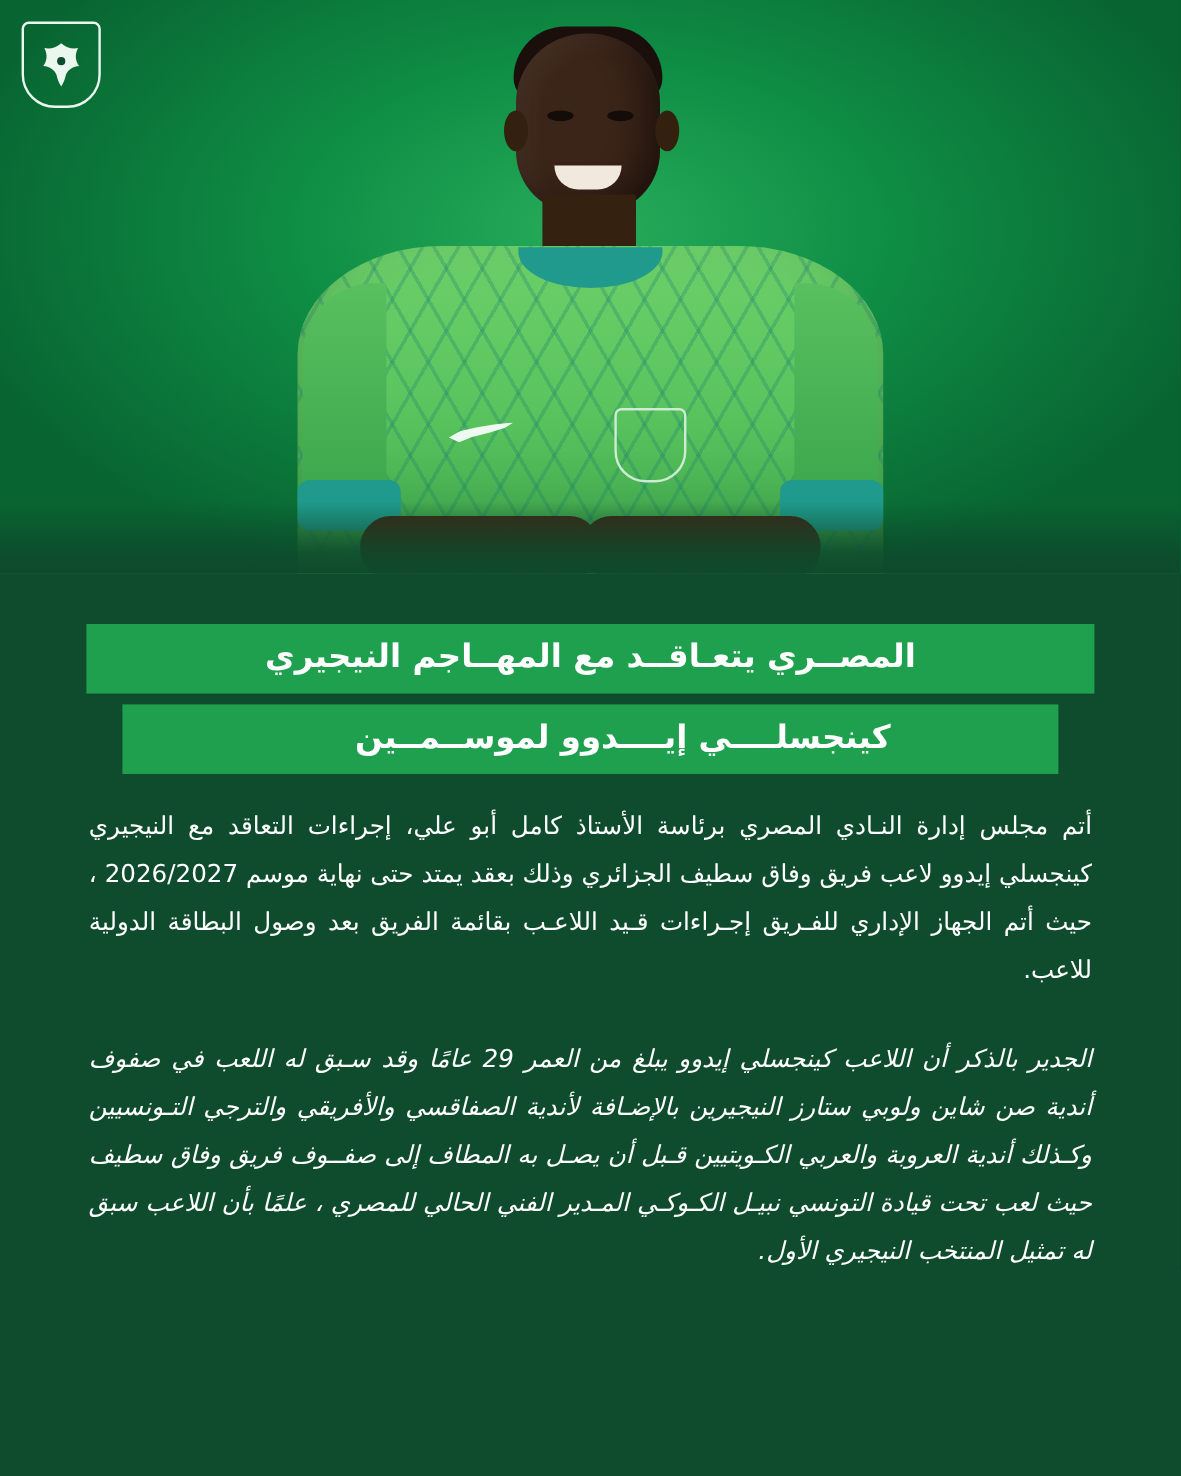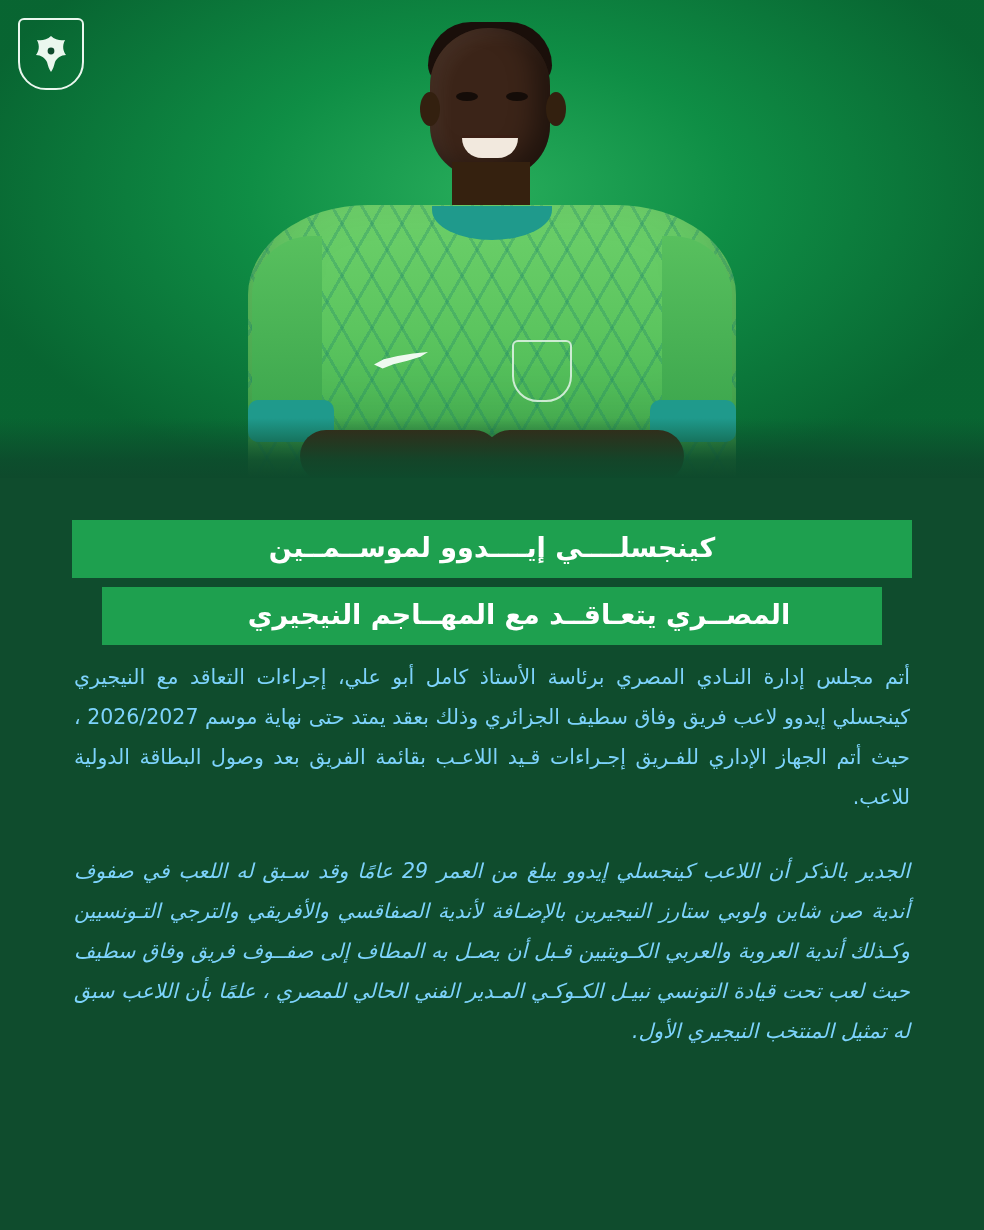--- a/index.html
+++ b/index.html
@@ -193,24 +193,24 @@
   }
   .headline-line + .headline-line {
     margin-top: 9px;
     width: 780px;
     margin-right: 30px;
     padding-left: 70px;
   }
 
   .body-text {
     position: absolute;
-    top: 180px;
+    top: 191px;
     right: 74px;
     width: 836px;
-    color: #7dd3fc;
+    color: #ffffff;
     font-size: 20.5px;
     line-height: 1.95;
     text-align: justify;
     direction: rtl;
   }
   .body-text p { margin: 0 0 34px 0; }
   .body-text p:last-child { margin-bottom: 0; font-style: italic; }
 </style>
 </head>
 <body>
@@ -250,22 +250,22 @@
       </svg>
     </div>
 
     <div class="photo-fade"></div>
   </div>
 
   <div class="panel">
 
 
     <div class="headline-wrap">
+      <div class="headline-line">المصــري يتعـاقــد مع المهــاجم  النيجيري</div>
       <div class="headline-line">كينجسلــــي إيــــدوو لموســمــين</div>
-      <div class="headline-line">المصــري يتعـاقــد مع المهــاجم  النيجيري</div>
     </div>
 
     <div class="body-text">
       <p>أتم مجلس إدارة النـادي المصري برئاسة الأستاذ كامل أبو علي،  إجراءات التعاقد مع  النيجيري كينجسلي إيدوو لاعب فريق وفاق سطيف الجزائري وذلك بعقد يمتد حتى نهاية موسم 2026/2027 ، حيث أتم الجهاز الإداري للفـريق إجـراءات قـيد اللاعـب بقائمة الفريق  بعد وصول البطاقة الدولية للاعب.</p>
       <p>الجدير بالذكر أن اللاعب كينجسلي إيدوو يبلغ من العمر 29 عامًا وقد سـبق له اللعب في صفوف أندية صن شاين ولوبي ستارز النيجيرين بالإضـافة لأندية الصفاقسي والأفريقي والترجي التـونسيين وكـذلك أندية العروبة والعربي الكـويتيين قـبل أن يصـل به المطاف إلى صفــوف فريق وفاق سطيف حيث لعب تحت قيادة التونسي نبيـل الكـوكـي المـدير الفني الحالي للمصري ، علمًا بأن اللاعب سبق له تمثيل المنتخب النيجيري الأول.</p>
     </div>
 
   </div>
 </div>
 

